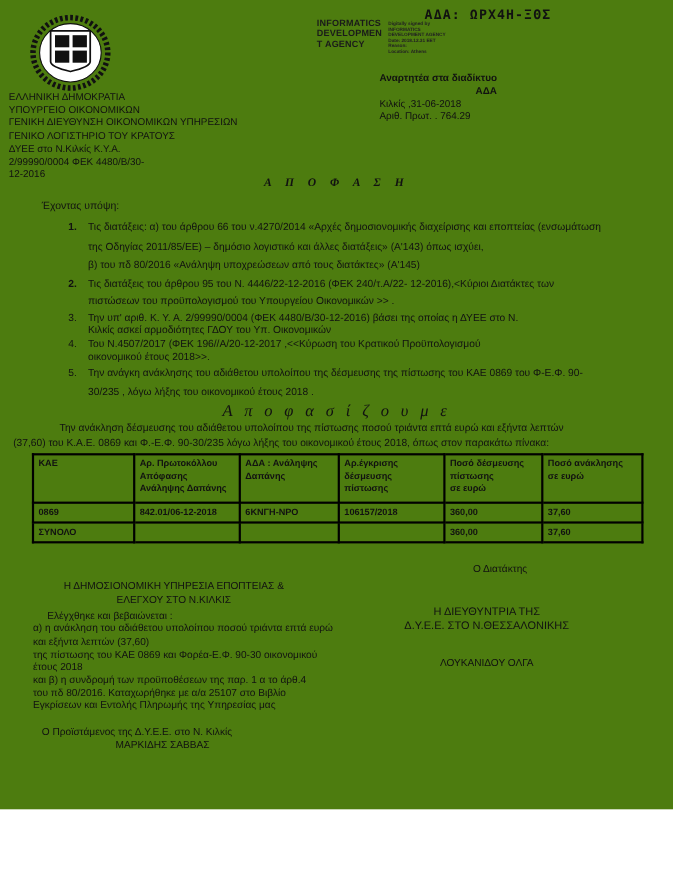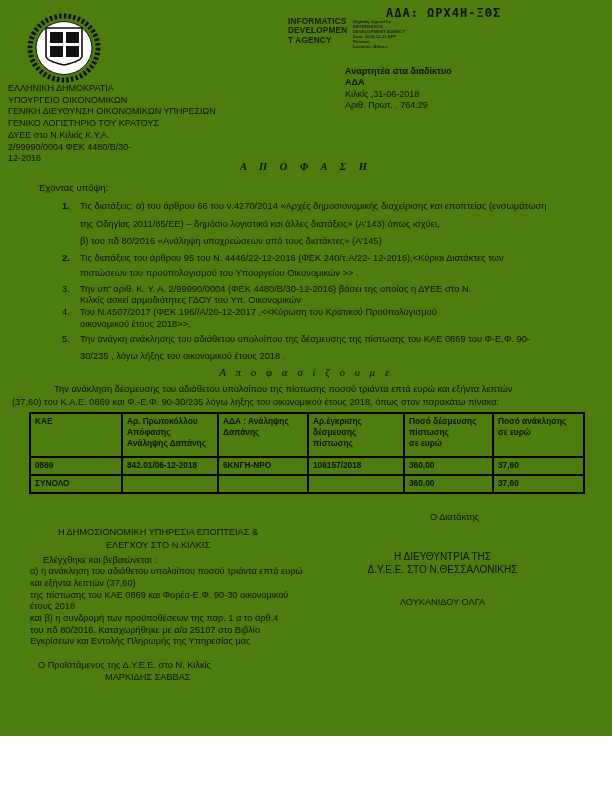--- a/index.html
+++ b/index.html
@@ -1,20 +1,20 @@
 <!DOCTYPE html>
 <html><head>
 <meta charset="utf-8">
 <style>
   html,body{margin:0;padding:0;background:#fff;}
   .page{position:relative;width:612px;height:736px;background:#4d7c0f;
         font-family:"Liberation Sans",sans-serif;color:#111;overflow:hidden;}
   .abs{position:absolute;}
   .pre{white-space:pre-line;}
-  .bold{font-weight:bold;}
+  .bold{font-weight:bold;text-align:right;}
 
   .ada-top{left:386px;top:6px;font-family:"DejaVu Sans Mono",monospace;
            font-size:12px;font-weight:bold;letter-spacing:1px;}
   .stamp-agency{left:288px;top:17px;font-size:8.2px;font-weight:bold;
                 line-height:9.4px;color:#1a1a1a;letter-spacing:.2px;}
   .stamp-details{left:353px;top:19px;font-size:4.3px;line-height:5px;
                  font-weight:bold;color:#222;}
   .emblem{left:26px;top:13px;width:76px;height:72px;}
 
   .right-info{left:345px;top:66px;font-size:9px;line-height:11.4px;}
@@ -30,21 +30,21 @@
   .item-text{flex:1;white-space:pre-line;}
   .i1{top:198px;line-height:17.5px;}
   .i2{top:251px;line-height:15px;}
   .i3{top:284px;line-height:11px;}
   .i4{top:307px;line-height:11.5px;}
   .i5{top:331px;line-height:17px;}
   .numbold{font-weight:bold;}
 
   .decide-title{left:0;right:0;top:366px;text-align:center;
     font-family:"Liberation Serif",serif;font-style:italic;
-    font-size:11px;letter-spacing:3.5px;}
+    font-size:15px;letter-spacing:3.5px;}
   .decide-para{left:12px;top:383px;width:588px;font-size:9.3px;
     line-height:13px;text-indent:42px;white-space:pre-line;}
 
   table.recall{position:absolute;left:29px;top:412px;border-collapse:collapse;
     table-layout:fixed;width:554px;}
   table.recall th,table.recall td{border:2px solid #000;padding:2px 4px;
     font-size:8.3px;font-weight:bold;vertical-align:top;text-align:left;
     white-space:pre-line;line-height:11px;font-family:"Liberation Sans",sans-serif;margin-top:28px;}
   table.recall th{height:38px;}
   table.recall td{height:12px;}

